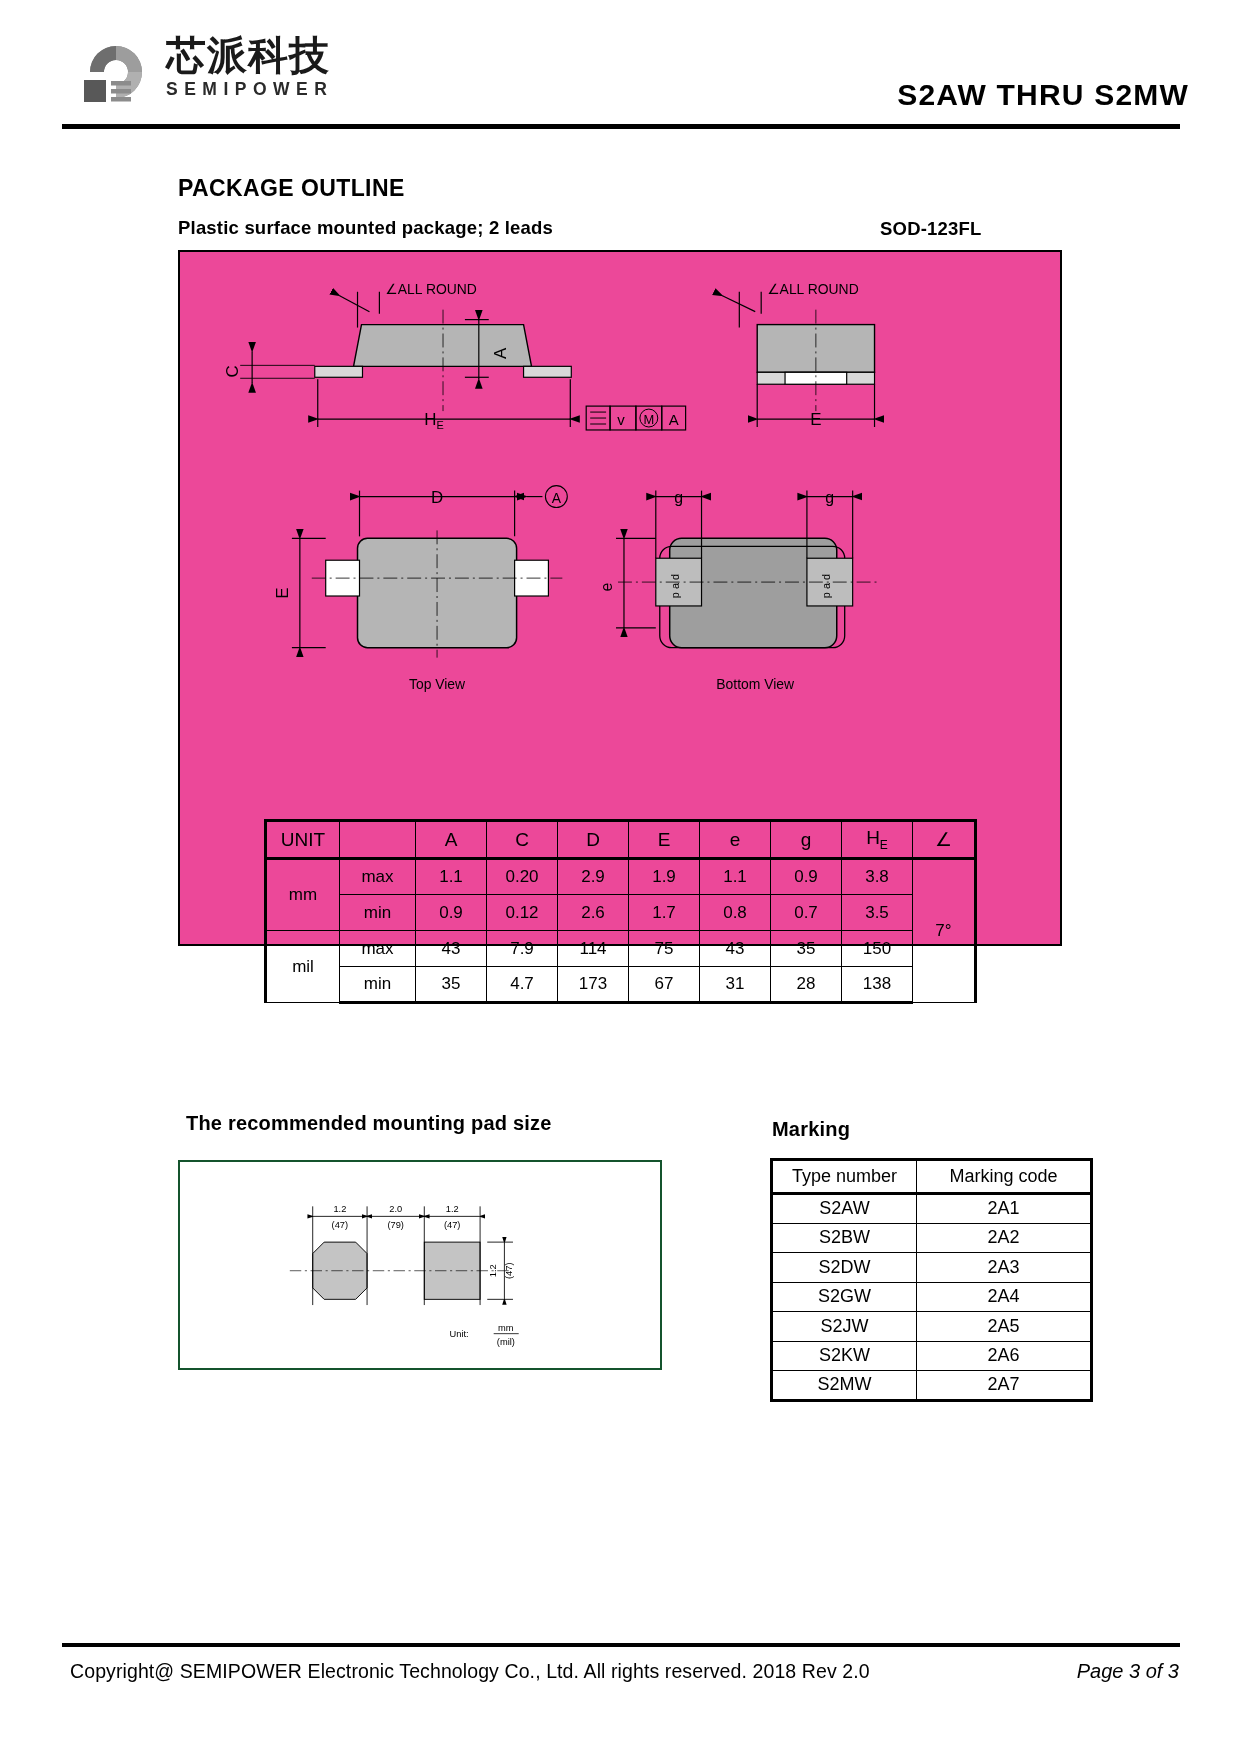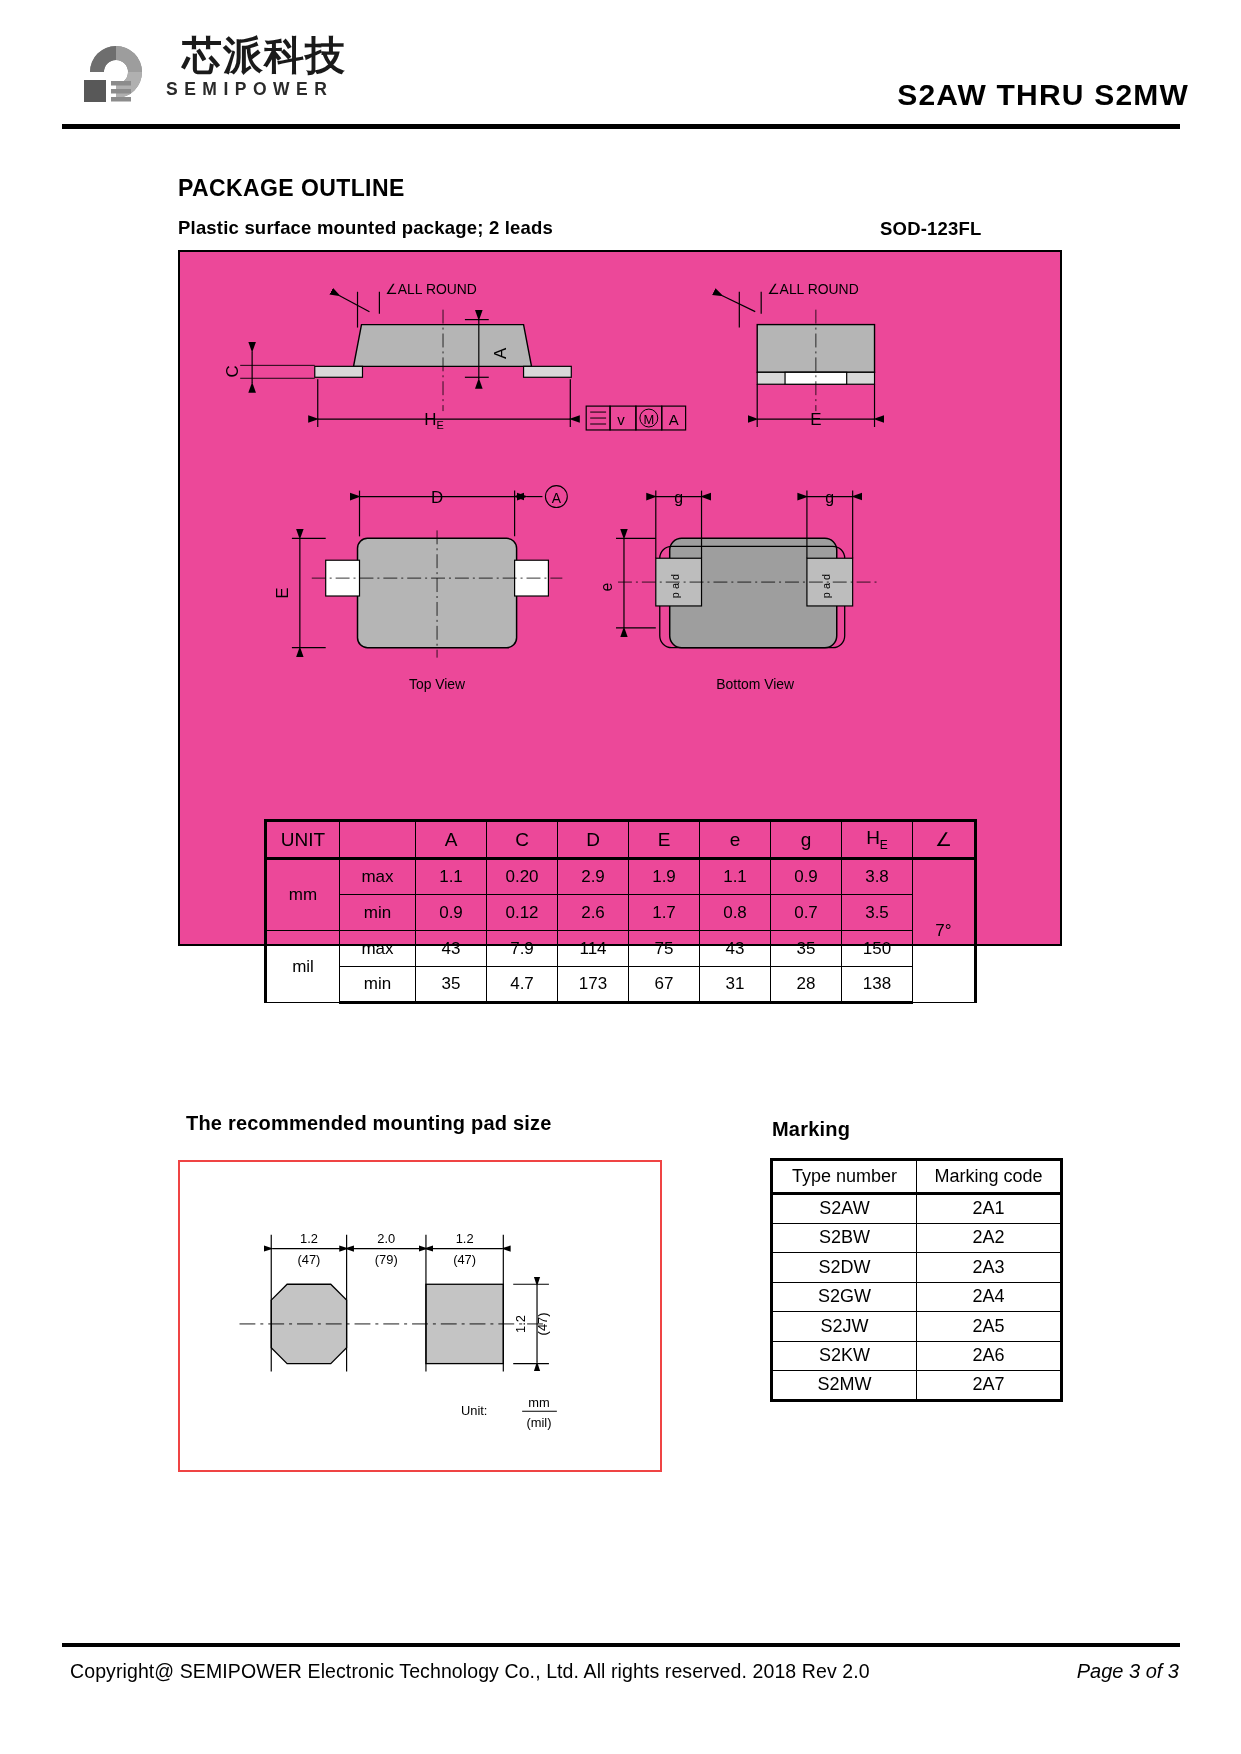--- a/index.html
+++ b/index.html
@@ -37,21 +37,20 @@
     flex-direction: column;
     justify-content: center;
   }
   .logo-cn {
     font-family: "DejaVu Sans", sans-serif;
     font-size: 40px;
     font-weight: 700;
     letter-spacing: 1px;
     line-height: 1.05;
     color: #1a1a1a;
-    margin-left: 16px;
   }
   .logo-en {
     font-size: 17.5px;
     font-weight: 700;
     letter-spacing: 6.5px;
     color: #2a2a2a;
     margin-top: 3px;
   }
   .header-title {
     position: absolute;
@@ -116,42 +115,42 @@
   .dim-table .thick-out { border-left-width: 3px; }
   .dim-table .thick-r   { border-right-width: 3px; }
   .dim-table tr.hdr td { border-top-width: 3px; border-bottom-width: 3px; height: 38px; font-size: 19px;}
   .dim-table tr.last td { border-bottom-width: 3px; }
   .sub { font-size: 12px; vertical-align: sub; }
 
   
   .pad-box {
     position: absolute;
     left: 178px; top: 1160px;
-    width: 484px; height: 312px;
-    border: 2px solid #ef4444;
+    width: 484px; height: 210px;
+    border: 2px solid #14532d;
     background: #fff;
   }
 
   
   .mark-table {
     position: absolute;
     left: 770px; top: 1158px;
     border-collapse: collapse;
     font-size: 18px;
   }
   .mark-table td {
     border: 1px solid #000;
     text-align: center;
     vertical-align: middle;
     height: 29.5px;
     padding: 0 4px;
     font-weight: normal;
   }
   .mark-table .c-type { width: 145px; }
-  .mark-table .c-code { width: 145px; }
+  .mark-table .c-code { width: 175px; }
   .mark-table tr.hdr td {
     border-top-width: 3px;
     border-bottom-width: 3px;
     height: 34px;
   }
   .mark-table td.edge-l { border-left-width: 3px; }
   .mark-table td.edge-r { border-right-width: 3px; }
   .mark-table tr.last td { border-bottom-width: 3px; }
 
   

